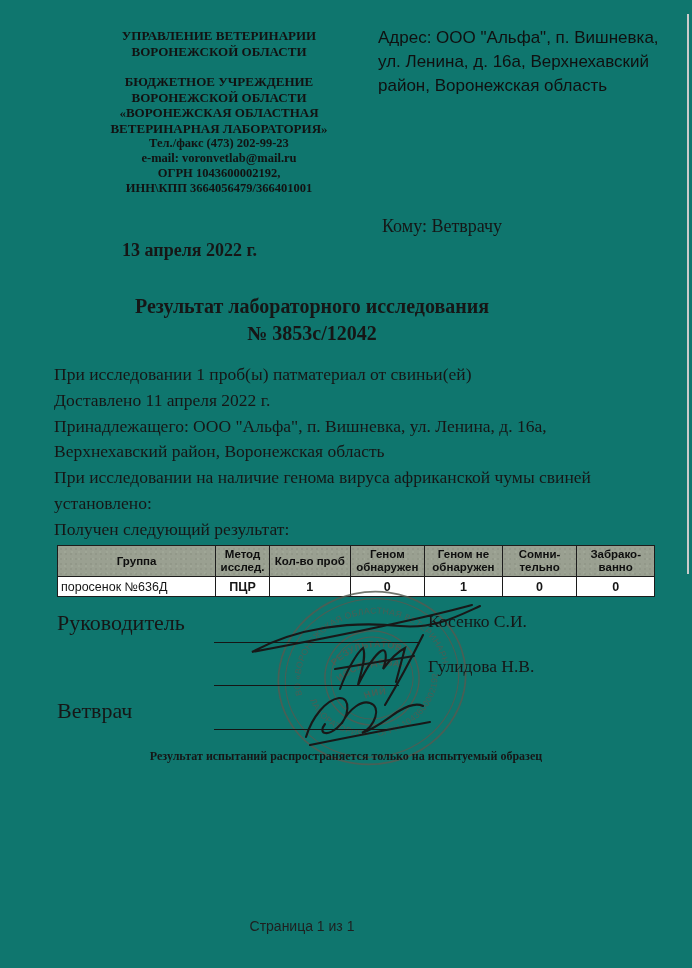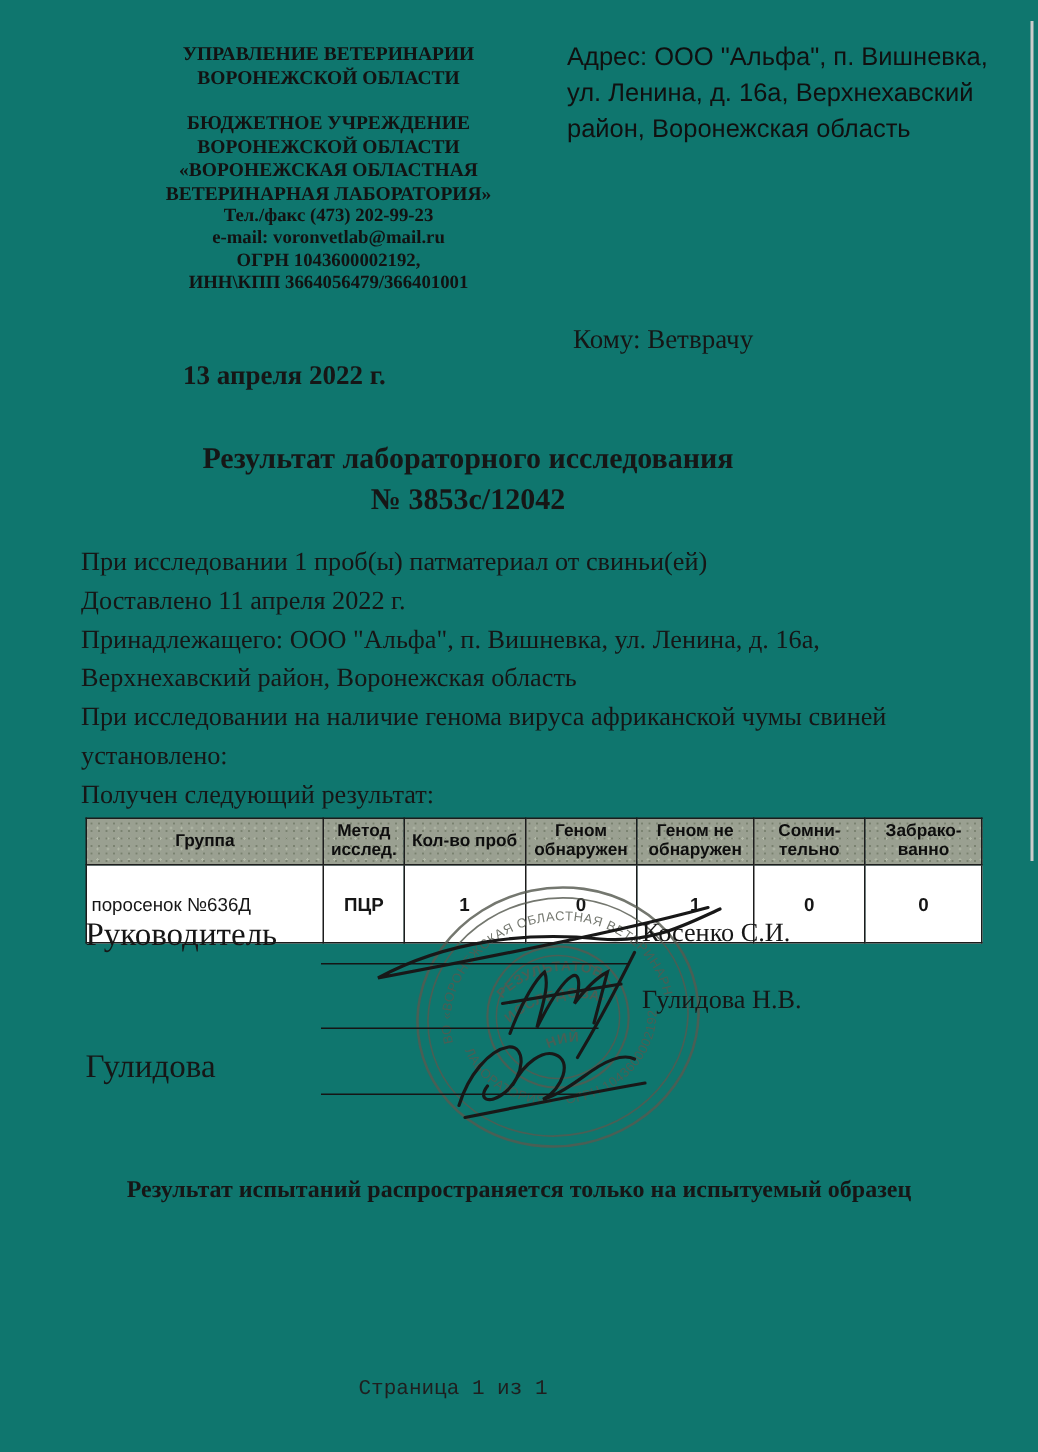--- a/index.html
+++ b/index.html
@@ -28,33 +28,33 @@
 
   
   .results{position:absolute;left:57px;top:545px;width:598px;border-collapse:collapse;
            font-family:"Liberation Sans", sans-serif;table-layout:fixed;}
   .results th{border:1.4px solid #1c1c1c;font-size:11.5px;line-height:13px;font-weight:700;
               padding:2px 1px;color:#0e0e0e;
               background-color:#9aa091;
               background-image:radial-gradient(#79816f 14%, rgba(0,0,0,0) 16%),
                                radial-gradient(#b3baa8 16%, rgba(0,0,0,0) 18%);
               background-size:5px 5px,7px 7px;background-position:0 0,3px 2px;}
-  .results td{border:1.3px solid #1c1c1c;font-size:12.5px;height:19px;padding:16px 3px;
+  .results td{border:1.3px solid #1c1c1c;font-size:12.5px;height:19px;padding:0 3px;
               text-align:center;font-weight:700;background:#fff;}
   .results td.group{text-align:left;font-weight:400;}
 
   
   .sig-role{position:absolute;left:57px;font-size:22px;}
   .sig-name{position:absolute;left:428px;font-size:17.5px;}
   .sig-line{position:absolute;height:0;border-top:1.6px solid #151515;}
 
   .footnote{position:absolute;left:0;top:749px;width:692px;text-align:center;
-            font-size:16px;font-weight:700;margin-top:36px;}
+            font-size:12px;font-weight:700;}
   .page-footer{position:absolute;left:0;top:918px;width:604px;text-align:center;
-               font-family:Liberation Mono, monospace;font-size:14px;color:#1f1f1f;}
+               font-family:Liberation Sans, sans-serif;font-size:14px;color:#1f1f1f;}
 
   
   .stamp{position:absolute;left:254px;top:570px;opacity:.82;}
   .stamp .ring{fill:none;stroke:#565a50;}
   .stamp text{font-family:"Liberation Sans", sans-serif;fill:#565a50;}
   .autograph{position:absolute;left:190px;top:585px;}
   .autograph path{fill:none;stroke:#181818;stroke-width:2.1;stroke-linecap:round;}
 
   .scan-line{position:absolute;left:687px;top:14px;width:2px;height:560px;background:#cbcbcb;}
 </style>
@@ -173,20 +173,20 @@
     <path d="M 120 160 C 160 152 200 144 240 137"></path>
   </svg>
 
   <div class="sig-role" style="top:610px">Руководитель</div>
   <div class="sig-name" style="top:611px">Косенко С.И.</div>
   <div class="sig-line" style="left:214px;top:642px;width:205px"></div>
 
   <div class="sig-name" style="top:656px">Гулидова Н.В.</div>
   <div class="sig-line" style="left:214px;top:685px;width:185px"></div>
 
-  <div class="sig-role" style="top:698px">Гулидова</div>
+  <div class="sig-role" style="top:698px">Ветврач</div>
   <div class="sig-line" style="left:214px;top:729px;width:172px"></div>
 
   <div class="footnote">Результат испытаний распространяется только на испытуемый образец</div>
   <div class="page-footer">Страница 1 из 1</div>
 
   <div class="scan-line"></div>
 </div>
 
 </body></html>

